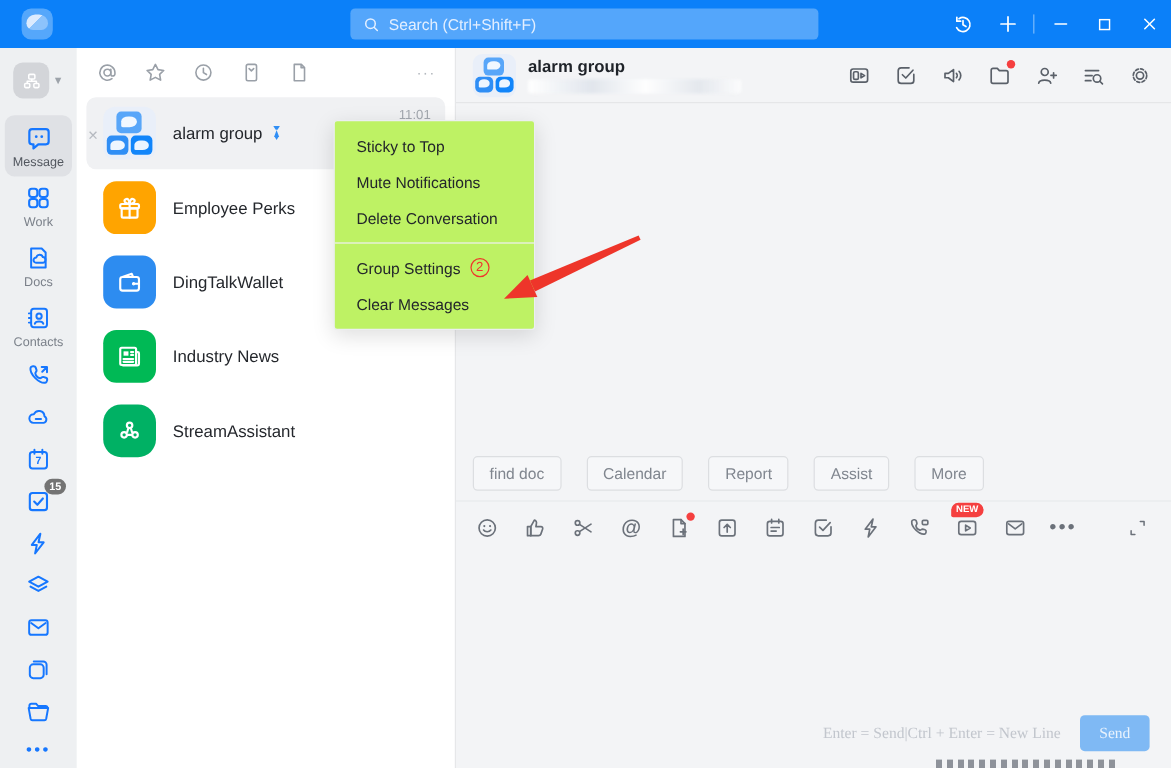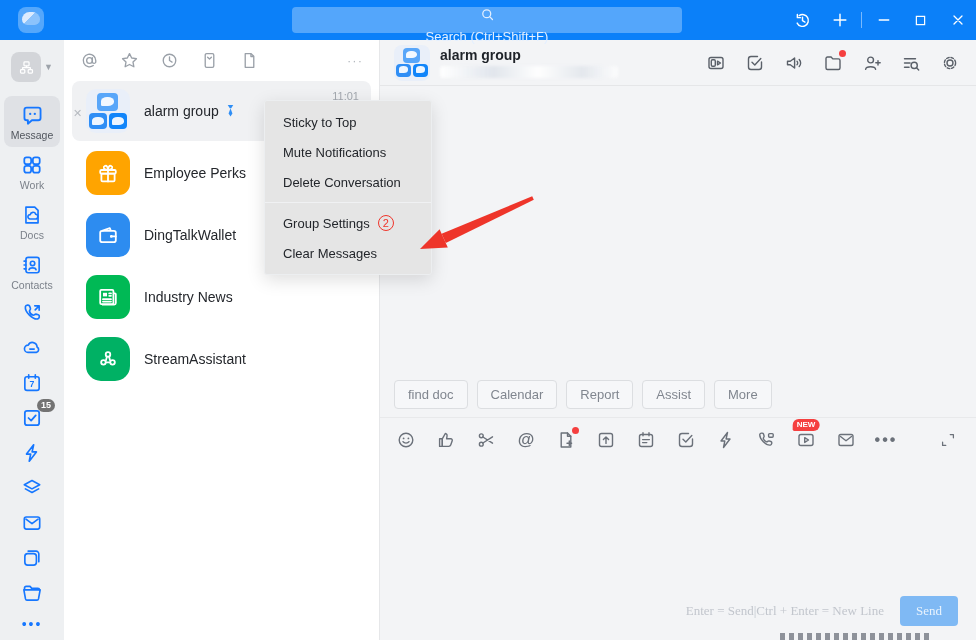--- a/index.html
+++ b/index.html
@@ -8,21 +8,21 @@
   .app { position:relative; width:976px; height:640px; background:#fff; overflow:hidden; }
 
   
   .titlebar { position:relative; height:40px; background:#0b80f9; display:flex; align-items:center; }
   .logo { position:absolute; left:18px; top:7px; width:26px; height:26px; border-radius:8px;
           background:#55a7fb; overflow:hidden; }
   .logo::after { content:""; position:absolute; left:4px; top:5px; width:18px; height:13px;
           border-radius:8px 8px 6px 6px; background:linear-gradient(135deg,#dcebfe 0 45%,#8cc3fc 45% 100%); }
   .searchbox { position:absolute; left:292px; top:7px; width:390px; height:26px; border-radius:4px;
           background:rgba(255,255,255,.30); display:flex; align-items:center; gap:7px; padding:0 10px;
-          color:#e3efff; font-size:13px;flex-direction:column; }
+          color:#e3efff; font-size:13px; }
   .win-actions { position:absolute; right:0; top:0; height:40px; display:flex; align-items:center; gap:0; }
   .wbtn { width:37px; height:40px; display:flex; align-items:center; justify-content:center; color:#fff; }
   .wdivider { width:1px; height:16px; background:rgba(255,255,255,.45); margin:0 3px; }
 
   
   .body { display:flex; height:600px; }
 
   
   .rail { width:64px; background:#eef0f2; display:flex; flex-direction:column; align-items:center;
           padding-top:12px; flex-shrink:0; }
@@ -72,42 +72,42 @@
   .cp-title { font-size:14px; color:#1f2329; font-weight:bold; }
   .blur-sub { width:178px; height:12px; border-radius:3px;
           background:linear-gradient(90deg,rgba(255,255,255,.95),rgba(223,228,235,.9) 30%,rgba(255,255,255,.9) 55%,rgba(226,230,236,.9) 80%,rgba(255,255,255,.7));
           filter:blur(1.5px); }
   .cp-actions { margin-left:auto; display:flex; align-items:center; gap:19px; color:#5a6069; }
   .hicon { position:relative; width:20px; height:20px; display:flex; align-items:center; justify-content:center; }
   .reddot { position:absolute; top:-3px; right:-3px; width:7px; height:7px; border-radius:50%; background:#f53f3f; }
 
   .cp-body { flex:1; }
 
-  .quickrow { display:flex; gap:9px; padding:2px 0 8px 14px; }
+  .quickrow { display:flex; gap:21px; padding:2px 0 8px 14px; }
   .qbtn { padding:6px 13px; border:1px solid #dcdee1; border-radius:4px; background:#f6f7f9;
           color:#80868f; font-size:13px; }
 
   .composer-toolbar { display:flex; align-items:center; gap:20px; padding:12px 18px 12px 16px;
           border-top:1px solid #e8e9eb; color:#6b717a; }
   .ti { position:relative; width:20px; height:20px; display:flex; align-items:center; justify-content:center; }
   .newbadge { position:absolute; top:-11px; left:50%; transform:translateX(-50%); background:#f53f3f; color:#fff;
           font-size:8px; font-weight:bold; line-height:12px; padding:0 4px; border-radius:7px 7px 7px 2px; }
   .ti-expand { margin-left:auto; }
   .atglyph { font-size:17px; font-weight:bold; }
 
   .input-area { height:134px; }
   .sendrow { display:flex; align-items:center; justify-content:flex-end; gap:16px; padding:0 18px 14px 0;font-family:Liberation Serif, serif; }
   .hint { color:#c2c6cd; font-size:13px; }
   .sendbtn { width:58px; height:30px; border:none; border-radius:4px; background:#7fb9f4; color:#e9f3fd;
           font-size:13px; font-family:inherit; }
   .watermark { position:absolute; right:44px; bottom:0; width:152px; height:7px; overflow:hidden;
           background:repeating-linear-gradient(90deg,#7d828a 0 5px,transparent 5px 9px); filter:blur(.6px); opacity:.85; }
 
   
-  .menu { position:absolute; left:264px; top:100px; width:168px; background:#e5e5e5; border:1px solid #eceef0;
+  .menu { position:absolute; left:278px; top:100px; width:168px; background:#bef264; border:1px solid #eceef0;
           border-radius:3px; box-shadow:0 5px 18px rgba(0,0,0,.13); z-index:50; padding:6px 0; }
   .mitem { display:flex; align-items:center; gap:8px; height:30px; padding:0 18px; font-size:13px; color:#23262b; }
   .mdivider { height:1px; background:#f0f1f3; margin:5px 0; }
   .stepmark { width:16px; height:16px; border:1px solid #f0352b; border-radius:50%; color:#f0352b;
           font-size:11px; line-height:15px; text-align:center; flex-shrink:0; }
 
   .arrow-overlay { position:absolute; left:400px; top:188px; z-index:60; pointer-events:none; }
 
   svg.s { display:block; }
 </style>

